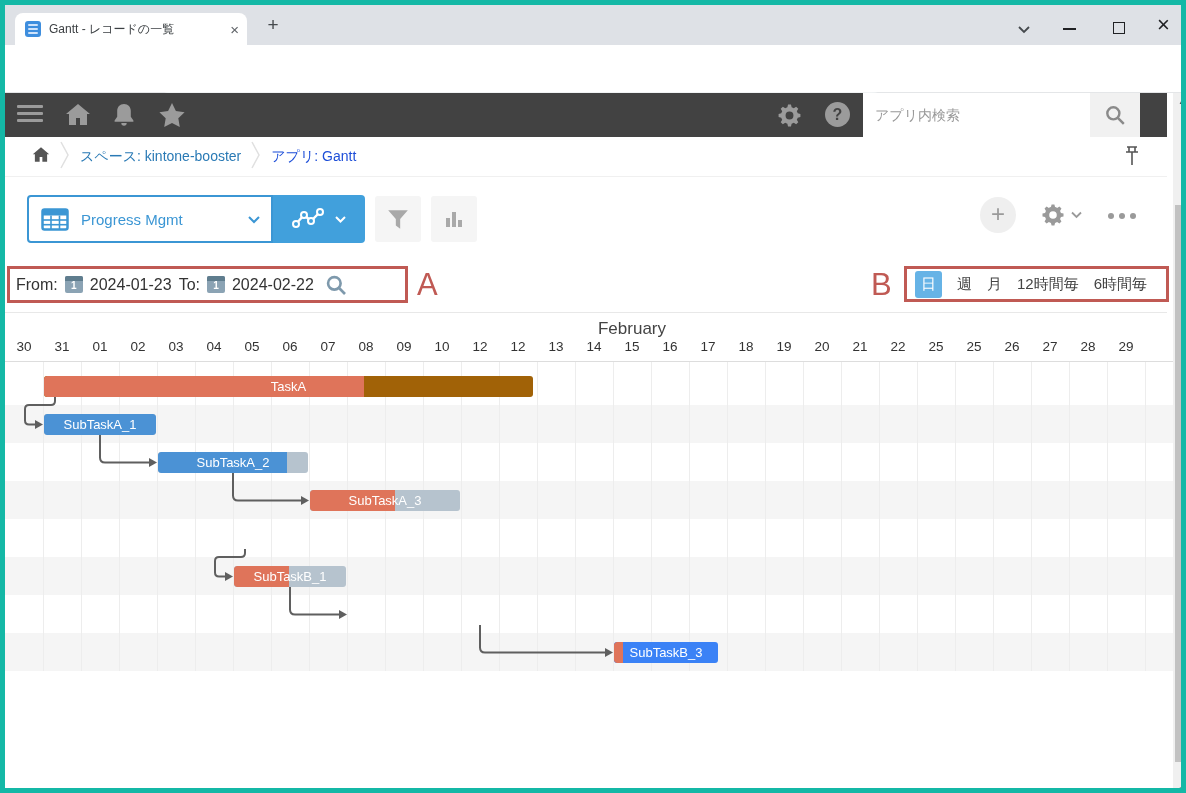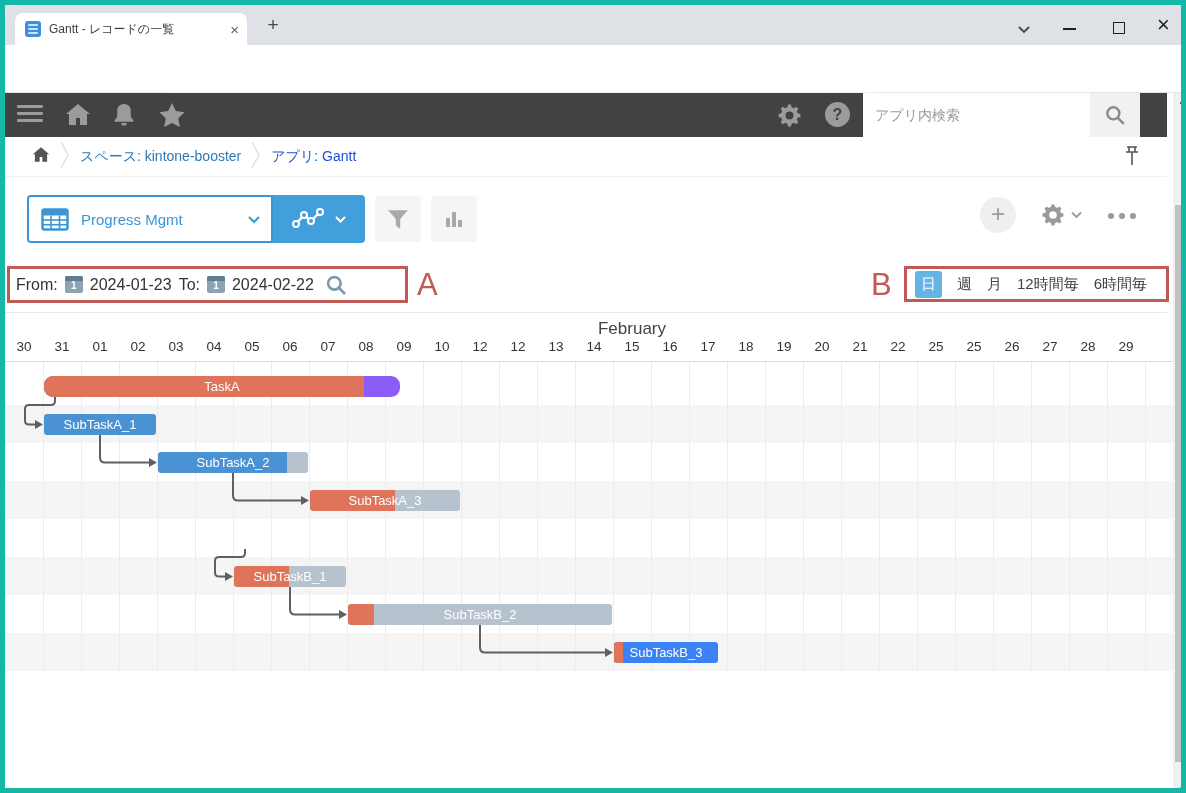--- a/index.html
+++ b/index.html
@@ -398,43 +398,39 @@
         <div class="g-grid" style="left: 798px;"></div>
         <div class="g-grid" style="left: 836px;"></div>
         <div class="g-grid" style="left: 874px;"></div>
         <div class="g-grid" style="left: 912px;"></div>
         <div class="g-grid" style="left: 950px;"></div>
         <div class="g-grid" style="left: 988px;"></div>
         <div class="g-grid" style="left: 1026px;"></div>
         <div class="g-grid" style="left: 1064px;"></div>
         <div class="g-grid" style="left: 1102px;"></div>
         <div class="g-grid" style="left: 1140px;"></div>
-        <div class="g-bar" style="left: 39px; top: 63px; width: 356px; background: #8b5cf6; border-radius: 9px;">
+        <div class="g-bar" style="left: 39px; top: 63px; width: 489px; background: #a16207;">
           <div class="g-prog" style="width: 320px; background: rgb(223, 116, 90);"></div>
           <span>TaskA</span>
         </div>
         <div class="g-bar" style="left: 39px; top: 101px; width: 112px; background: rgb(182, 195, 206);">
           <div class="g-prog" style="width: 112px; background: rgb(75, 146, 213); border-radius: 3px;"></div>
           <span>SubTaskA_1</span>
         </div>
         <div class="g-bar" style="left: 153px; top: 139px; width: 150px; background: rgb(182, 195, 206);">
           <div class="g-prog" style="width: 129px; background: rgb(75, 146, 213);"></div>
           <span>SubTaskA_2</span>
         </div>
         <div class="g-bar" style="left: 305px; top: 177px; width: 150px; background: rgb(182, 195, 206);">
           <div class="g-prog" style="width: 85px; background: rgb(223, 116, 90);"></div>
           <span>SubTaskA_3</span>
         </div>
         <div class="g-bar" style="left: 229px; top: 253px; width: 112px; background: rgb(182, 195, 206);">
           <div class="g-prog" style="width: 55px; background: rgb(223, 116, 90);"></div>
           <span>SubTaskB_1</span>
-        </div>
-        <div class="g-bar" style="left: 343px; top: 291px; width: 264px; background: rgb(182, 195, 206);">
-          <div class="g-prog" style="width: 26px; background: rgb(223, 116, 90);"></div>
-          <span>SubTaskB_2</span>
         </div>
         <div class="g-bar" style="left: 609px; top: 329px; width: 104px; background: #3b82f6;">
           <div class="g-prog" style="width: 9px; background: rgb(223, 116, 90);"></div>
           <span>SubTaskB_3</span>
         </div>
         <svg width="1186" height="485" class="g-links">
           <path d="M 50 84 L 50 88 Q 50 92 46 92 L 24 92 Q 20 92 20 96 L 20 107.5 Q 20 111.5 24 111.5 L 30 111.5" fill="none" stroke="#5f5f5f" stroke-width="2"></path>
           <polygon points="38,111.5 30,107 30,116" fill="#5f5f5f"></polygon>
           <path d="M 95 122 L 95 144.5 Q 95 149.5 100 149.5 L 144 149.5" fill="none" stroke="#5f5f5f" stroke-width="2"></path>
           <polygon points="152,149.5 144,145 144,154" fill="#5f5f5f"></polygon>

